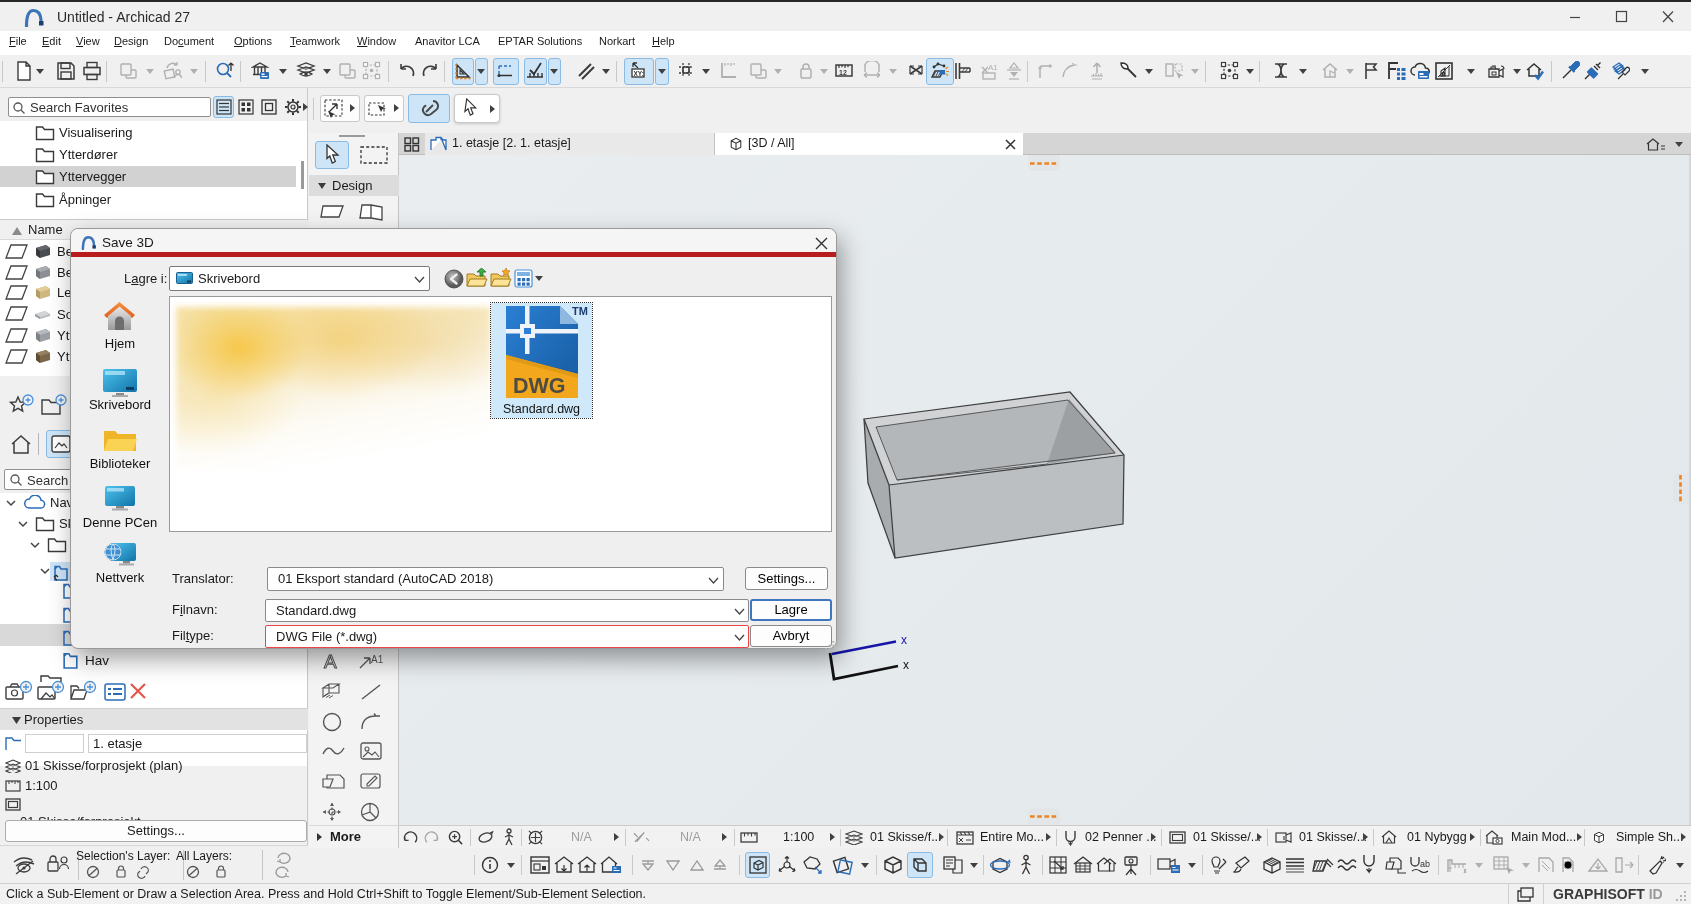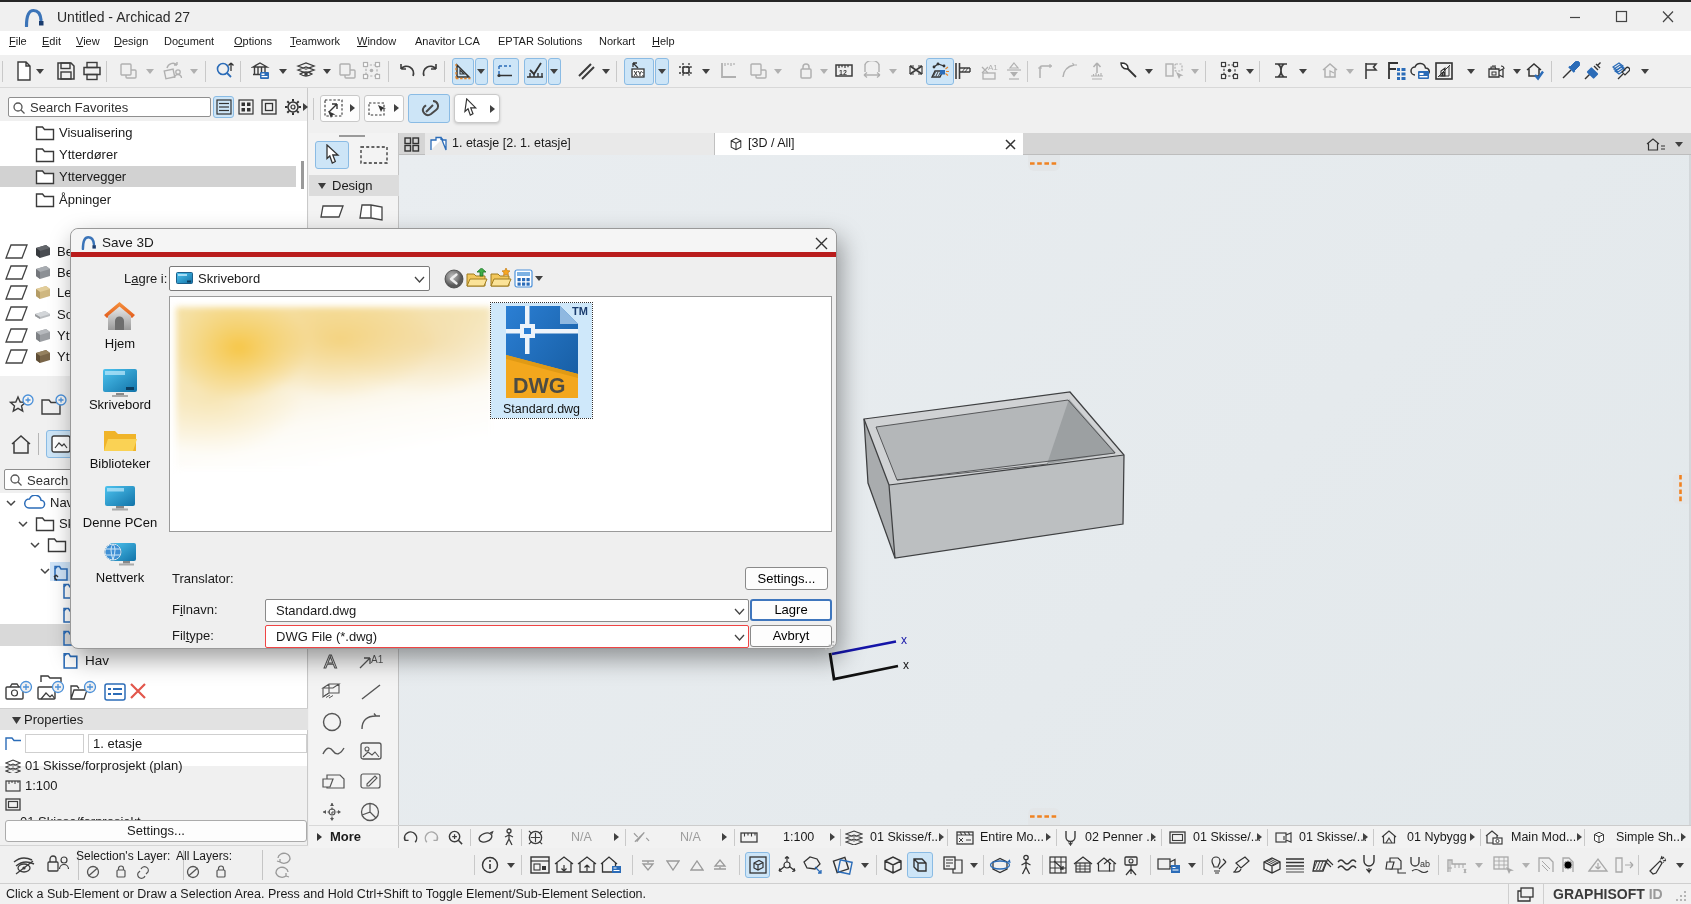--- a/index.html
+++ b/index.html
@@ -528,20 +528,26 @@
           <path d="M1.5 3 h6 l2 2.5 H18.5 V15.5 H1.5 Z" fill="#fff" stroke="#3a3a3a" stroke-width="1.4"></path>
         </svg>
       <div class="txt" style="left:59px;top:48px;">Yttervegger</div>
       <svg class="abs" style="left:35px;top:70px" width="20" height="17" viewBox="0 0 20 17">
           <path d="M1.5 3 h6 l2 2.5 H18.5 V15.5 H1.5 Z" fill="#fff" stroke="#3a3a3a" stroke-width="1.4"></path>
         </svg>
       <div class="txt" style="left:59px;top:71px;">Åpninger</div>
       <div class="abs" style="left:301px;top:40px;width:3px;height:28px;background:#9a9a9a;"></div>
     </div>
 
+    <div class="abs" style="left:0;top:131px;width:308px;height:21px;background:#f0f0f0;border-top:1px solid #c9c9c9;border-bottom:1px solid #d9d9d9;">
+      <svg class="abs" style="left:12px;top:7px" width="10" height="8" viewBox="0 0 10 8">
+          <path d="M5 0 L10 8 L0 8 Z" fill="#8a8a8a"></path>
+        </svg>
+      <div class="txt" style="left:28px;top:2px;">Name</div>
+    </div>
 
     <div class="abs" style="left:0;top:153px;width:307px;height:135px;background:#fff;">
       <svg class="abs" style="left:5px;top:2px" width="24" height="17" viewBox="0 0 24 17">
           <path d="M6 2 H22 L17 15 H1 Z" fill="#fff" stroke="#444" stroke-width="1.3"></path>
         </svg>
       <svg class="abs" style="left:32px;top:1px" width="22" height="19" viewBox="0 0 22 19">
           <path d="M4 6 L14 3 L18 6 L18 13 L8 16 L4 13 Z" fill="#4a4d52"></path>
           <path d="M4 6 L14 3 L18 6 L8 9 Z" fill="#63666b"></path>
           <path d="M4 6 L8 9 L8 16 L4 13 Z" fill="#36393d"></path>
         </svg>
@@ -1358,20 +1364,26 @@
     <svg class="abs" style="left:33px;top:312px" width="33" height="27" viewBox="0 0 33 27">
         <rect x="6" y="2" width="26" height="18" rx="2" fill="url(#scrGrad)"></rect>
         <rect x="19" y="20" width="7" height="2.5" fill="#888"></rect>
         <rect x="15" y="22.5" width="15" height="2" fill="#aaa"></rect>
         <circle cx="9" cy="11" r="8" fill="#3f8fd4" stroke="#1b5e94" stroke-width="1"></circle>
         <path d="M9 3 a8 8 0 0 1 0 16 M9 3 a8 8 0 0 0 0 16 M2 8 h14 M2 14 h14 M9 3 q4 4 0 16 M9 3 q-4 4 0 16" fill="none" stroke="#cfe8f8" stroke-width="1"></path>
       </svg>
     <div class="abs" style="left:0;top:341px;width:98px;text-align:center;font-size:13px;color:#111;">Nettverk</div>
 
     <div class="txt" style="left:101px;top:342px;">Translator:</div>
+    <div class="abs" style="left:196px;top:338px;width:457px;height:24px;background:#fff;border:1px solid #8a8a8a;border-radius:2px;">
+      <div class="txt" style="left:10px;top:3px;">01 Eksport standard (AutoCAD 2018)</div>
+      <svg class="abs" style="left:440px;top:9px" width="11" height="7" viewBox="0 0 11 7">
+          <path d="M1 1 L5.5 6 L10 1" fill="none" stroke="#444" stroke-width="1.3"></path>
+        </svg>
+    </div>
     <div class="abs" style="left:674px;top:338px;width:83px;height:23px;background:#fdfdfd;border:1px solid #8a8a8a;border-radius:3px;text-align:center;">
         <div style="margin-top:3px;">Settings...</div>
       </div>
     <div class="txt" style="left:101px;top:373px;">F<u>i</u>lnavn:</div>
     <div class="abs" style="left:194px;top:370px;width:484px;height:23px;background:#fff;border:1px solid #8a8a8a;border-radius:2px;">
       <div class="txt" style="left:10px;top:3px;">Standard.dwg</div>
       <svg class="abs" style="left:468px;top:8px" width="11" height="7" viewBox="0 0 11 7">
           <path d="M1 1 L5.5 6 L10 1" fill="none" stroke="#444" stroke-width="1.3"></path>
         </svg>
     </div>

